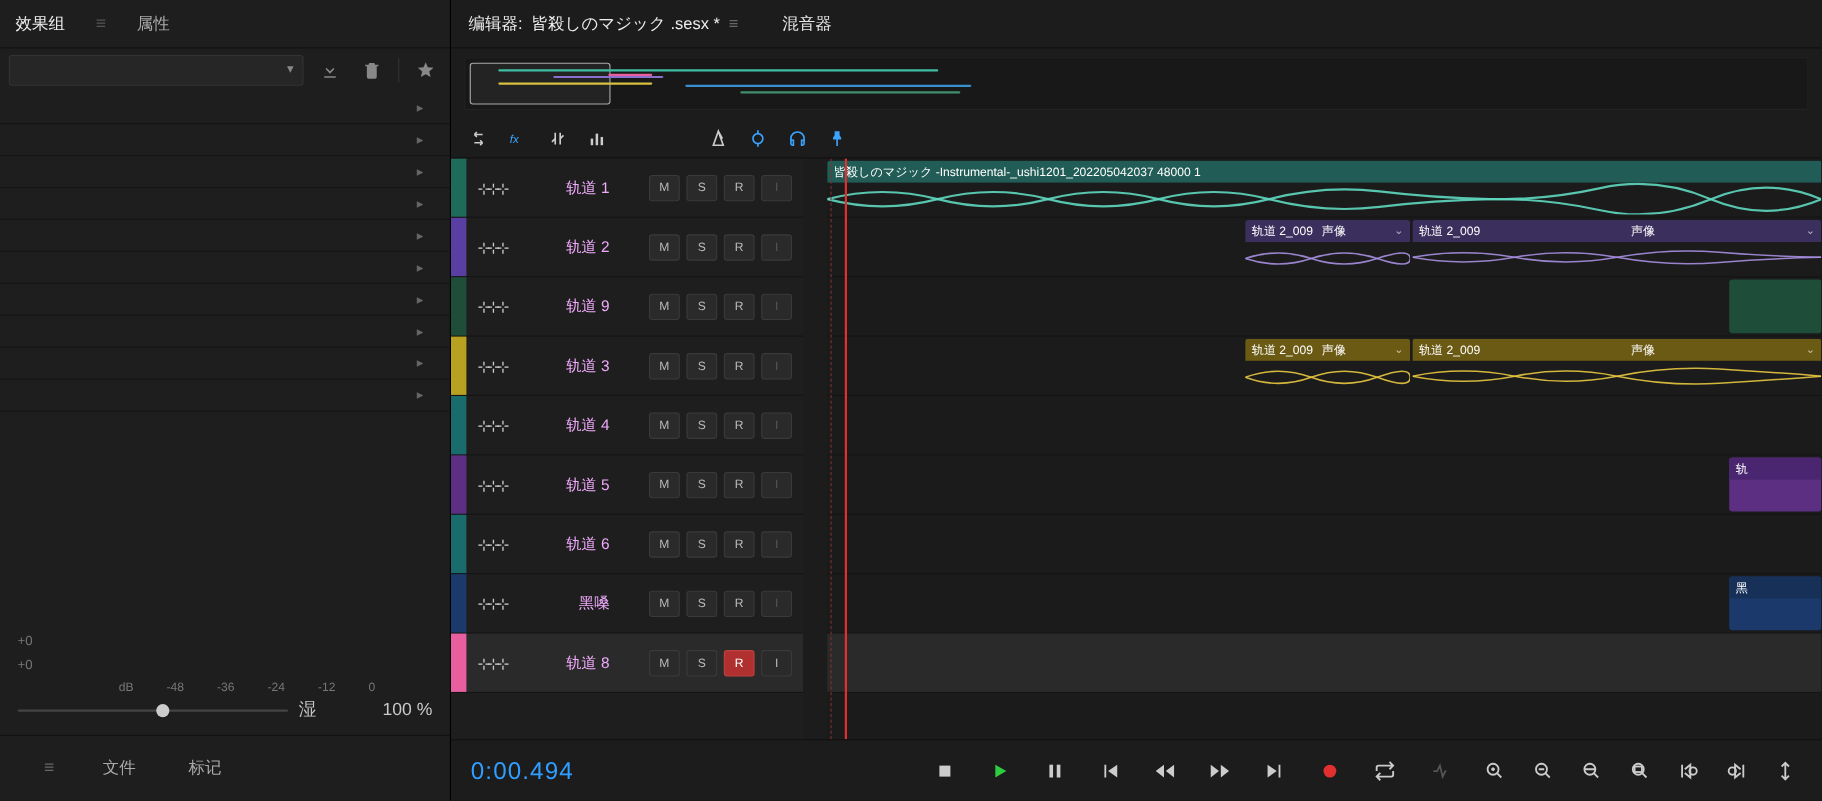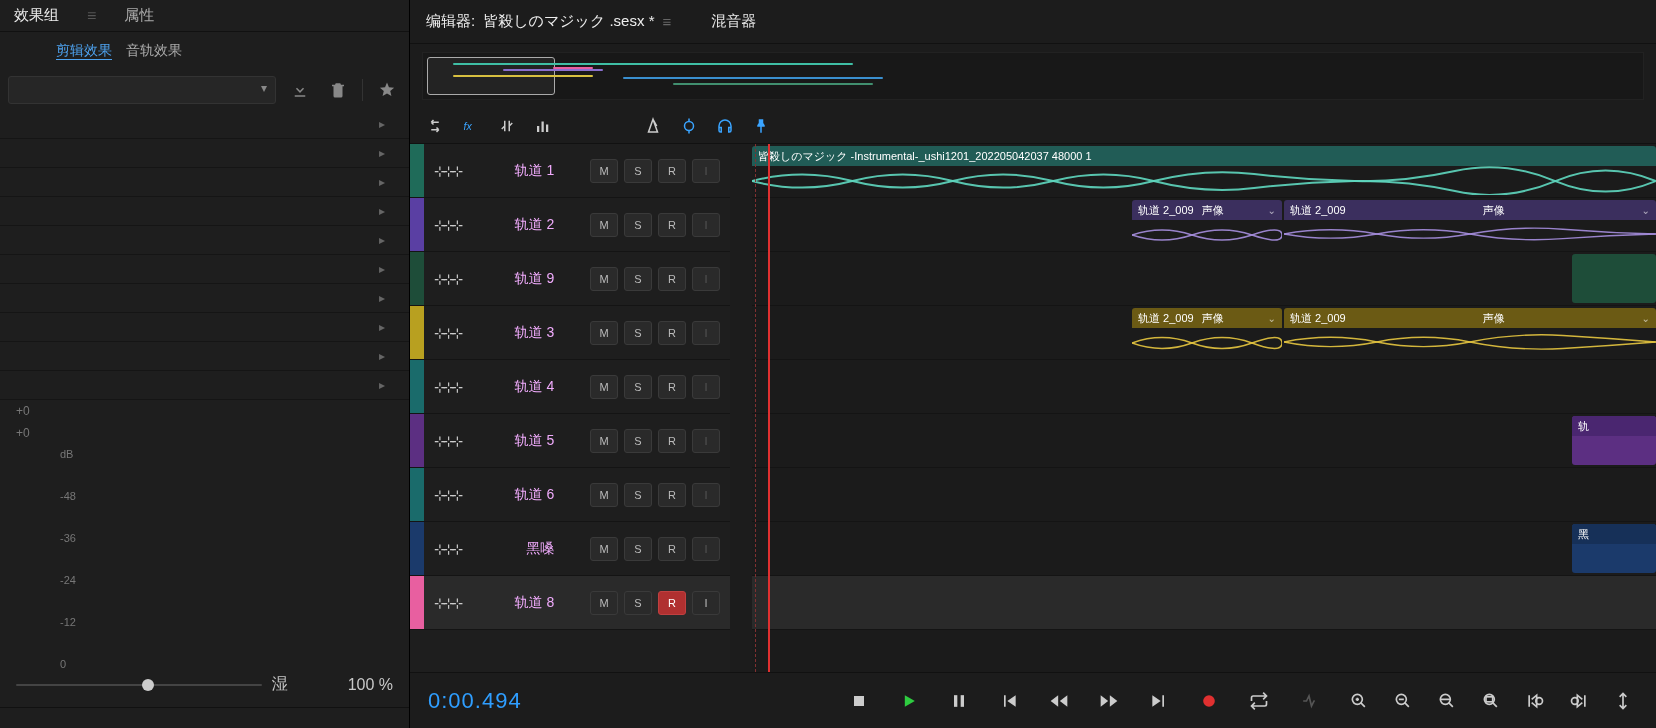--- a/index.html
+++ b/index.html
@@ -15,21 +15,21 @@
 .sub-tab.active { color:#4ea3f0; text-decoration:underline; text-underline-offset:4px; }
 .combo-row { display:flex; align-items:center; gap:10px; padding:6px 8px; }
 .combo { flex:1; height:28px; background:#262626; border:1px solid #333; border-radius:3px; position:relative; }
 .combo::after { content:"▾"; position:absolute; right:8px; top:4px; color:#888; font-size:12px; }
 .ic-btn { width:28px; height:28px; display:flex; align-items:center; justify-content:center; color:#888; cursor:pointer; }
 .ic-btn svg { width:18px; height:18px; }
 .fx-list { flex:1; }
 .fx-row { height:29px; display:flex; align-items:center; justify-content:flex-end; padding-right:24px; border-bottom:1px solid #151515; position:relative; }
 .fx-row::after { content:"▸"; color:#666; font-size:12px; }
 .db-row { display:flex; align-items:center; gap:14px; padding:4px 16px; font-size:12px; color:#777; }
-.db-scale { display:flex; gap:30px; font-size:11px; color:#777; padding:4px 20px 0 60px; justify-content:center;flex-direction:column; }
+.db-scale { display:flex; gap:30px; font-size:11px; color:#777; padding:4px 20px 0 60px; justify-content:center; }
 .slider-row { display:flex; align-items:center; gap:10px; padding:4px 16px 12px; }
 .slider-track { flex:1; height:2px; background:#444; position:relative; border-radius:2px; }
 .slider-thumb { position:absolute; width:12px; height:12px; background:#ccc; border-radius:50%; top:-5px; }
 .bottom-tabs { display:flex; align-items:center; gap:40px; padding:14px 0 14px 40px; border-top:1px solid #111; margin-top:auto; }
 
 .right { flex:1; background:#1c1c1c; display:flex; flex-direction:column; position:relative; }
 .editor-tabs { display:flex; align-items:center; height:44px; padding:0 16px; gap:40px; border-bottom:1px solid #111; }
 .editor-tab { font-size:15px; color:#e5e5e5; display:flex; align-items:center; gap:8px; }
 .editor-tab.active { color:#eee; }
 .minimap { height:48px; margin:8px 12px; background:#181818; border:1px solid #222; position:relative; }
@@ -76,24 +76,20 @@
 <body>
 
 <div class="main">
 
   <div class="left">
     <div class="left-tabs">
       <div class="left-tab active">效果组</div>
       <span style="color:#555">≡</span>
       <div class="left-tab">属性</div>
     </div>
-    <div class="left-subtabs">
-      <div class="sub-tab active">剪辑效果</div>
-      <div class="sub-tab">音轨效果</div>
-    </div>
     <div class="combo-row">
       <div class="combo"></div>
       <div class="ic-btn">
           <svg viewBox="0 0 24 24" fill="currentColor">
             <path d="M12 3v10l4-4 1.4 1.4L12 16 6.6 10.4 8 9l4 4V3h0zM5 19h14v2H5z"></path>
           </svg>
         </div>
       <div class="ic-btn">
           <svg viewBox="0 0 24 24" fill="currentColor">
             <path d="M6 7h12v13a2 2 0 0 1-2 2H8a2 2 0 0 1-2-2V7zm3-4h6l1 2h4v2H4V5h4l1-2z"></path>

